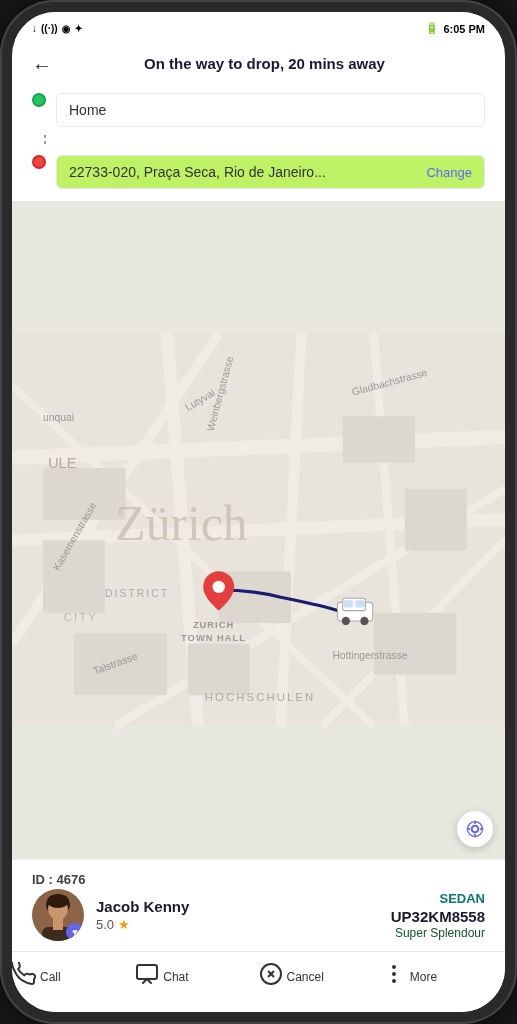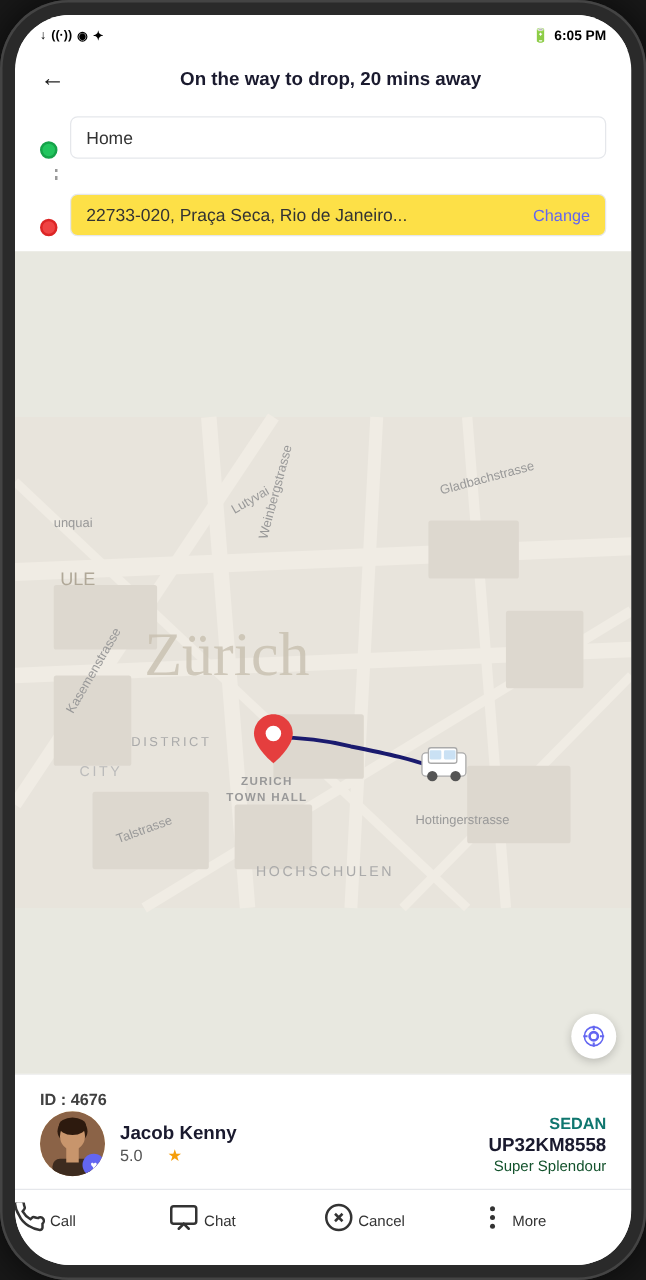--- a/index.html
+++ b/index.html
@@ -110,21 +110,21 @@
     .route-inputs {
       padding: 8px 20px 12px;
       display: flex;
       flex-direction: column;
       gap: 8px;
       flex-shrink: 0;
     }
 
     .route-row {
       display: flex;
-      align-items: flex-end;
+      align-items: flex-start;
       gap: 10px;
     }
 
     .route-dot {
       width: 14px;
       height: 14px;
       border-radius: 50%;
       flex-shrink: 0;
     }
 
@@ -155,21 +155,21 @@
       background: #fff;
     }
 
     .route-input-with-change {
       flex: 1;
       border: 1.5px solid #e5e7eb;
       border-radius: 6px;
       padding: 8px 12px;
       font-size: 14px;
       color: #333;
-      background: #fde047;
+      background: #bef264;
       display: flex;
       align-items: center;
       justify-content: space-between;
     }
 
     .change-link {
       color: #6366f1;
       font-size: 13px;
       font-weight: 500;
       cursor: pointer;
@@ -263,21 +263,21 @@
       font-size: 15px;
       font-weight: 700;
       color: #1a1a2e;
     }
 
     .driver-rating {
       font-size: 13px;
       color: #555;
       display: flex;
       align-items: center;
-      gap: 20px;
+      gap: 4px;
       margin-top: 2px;
     }
 
     .star-icon {
       color: #f59e0b;
     }
 
     .driver-right {
       text-align: right;
     }

